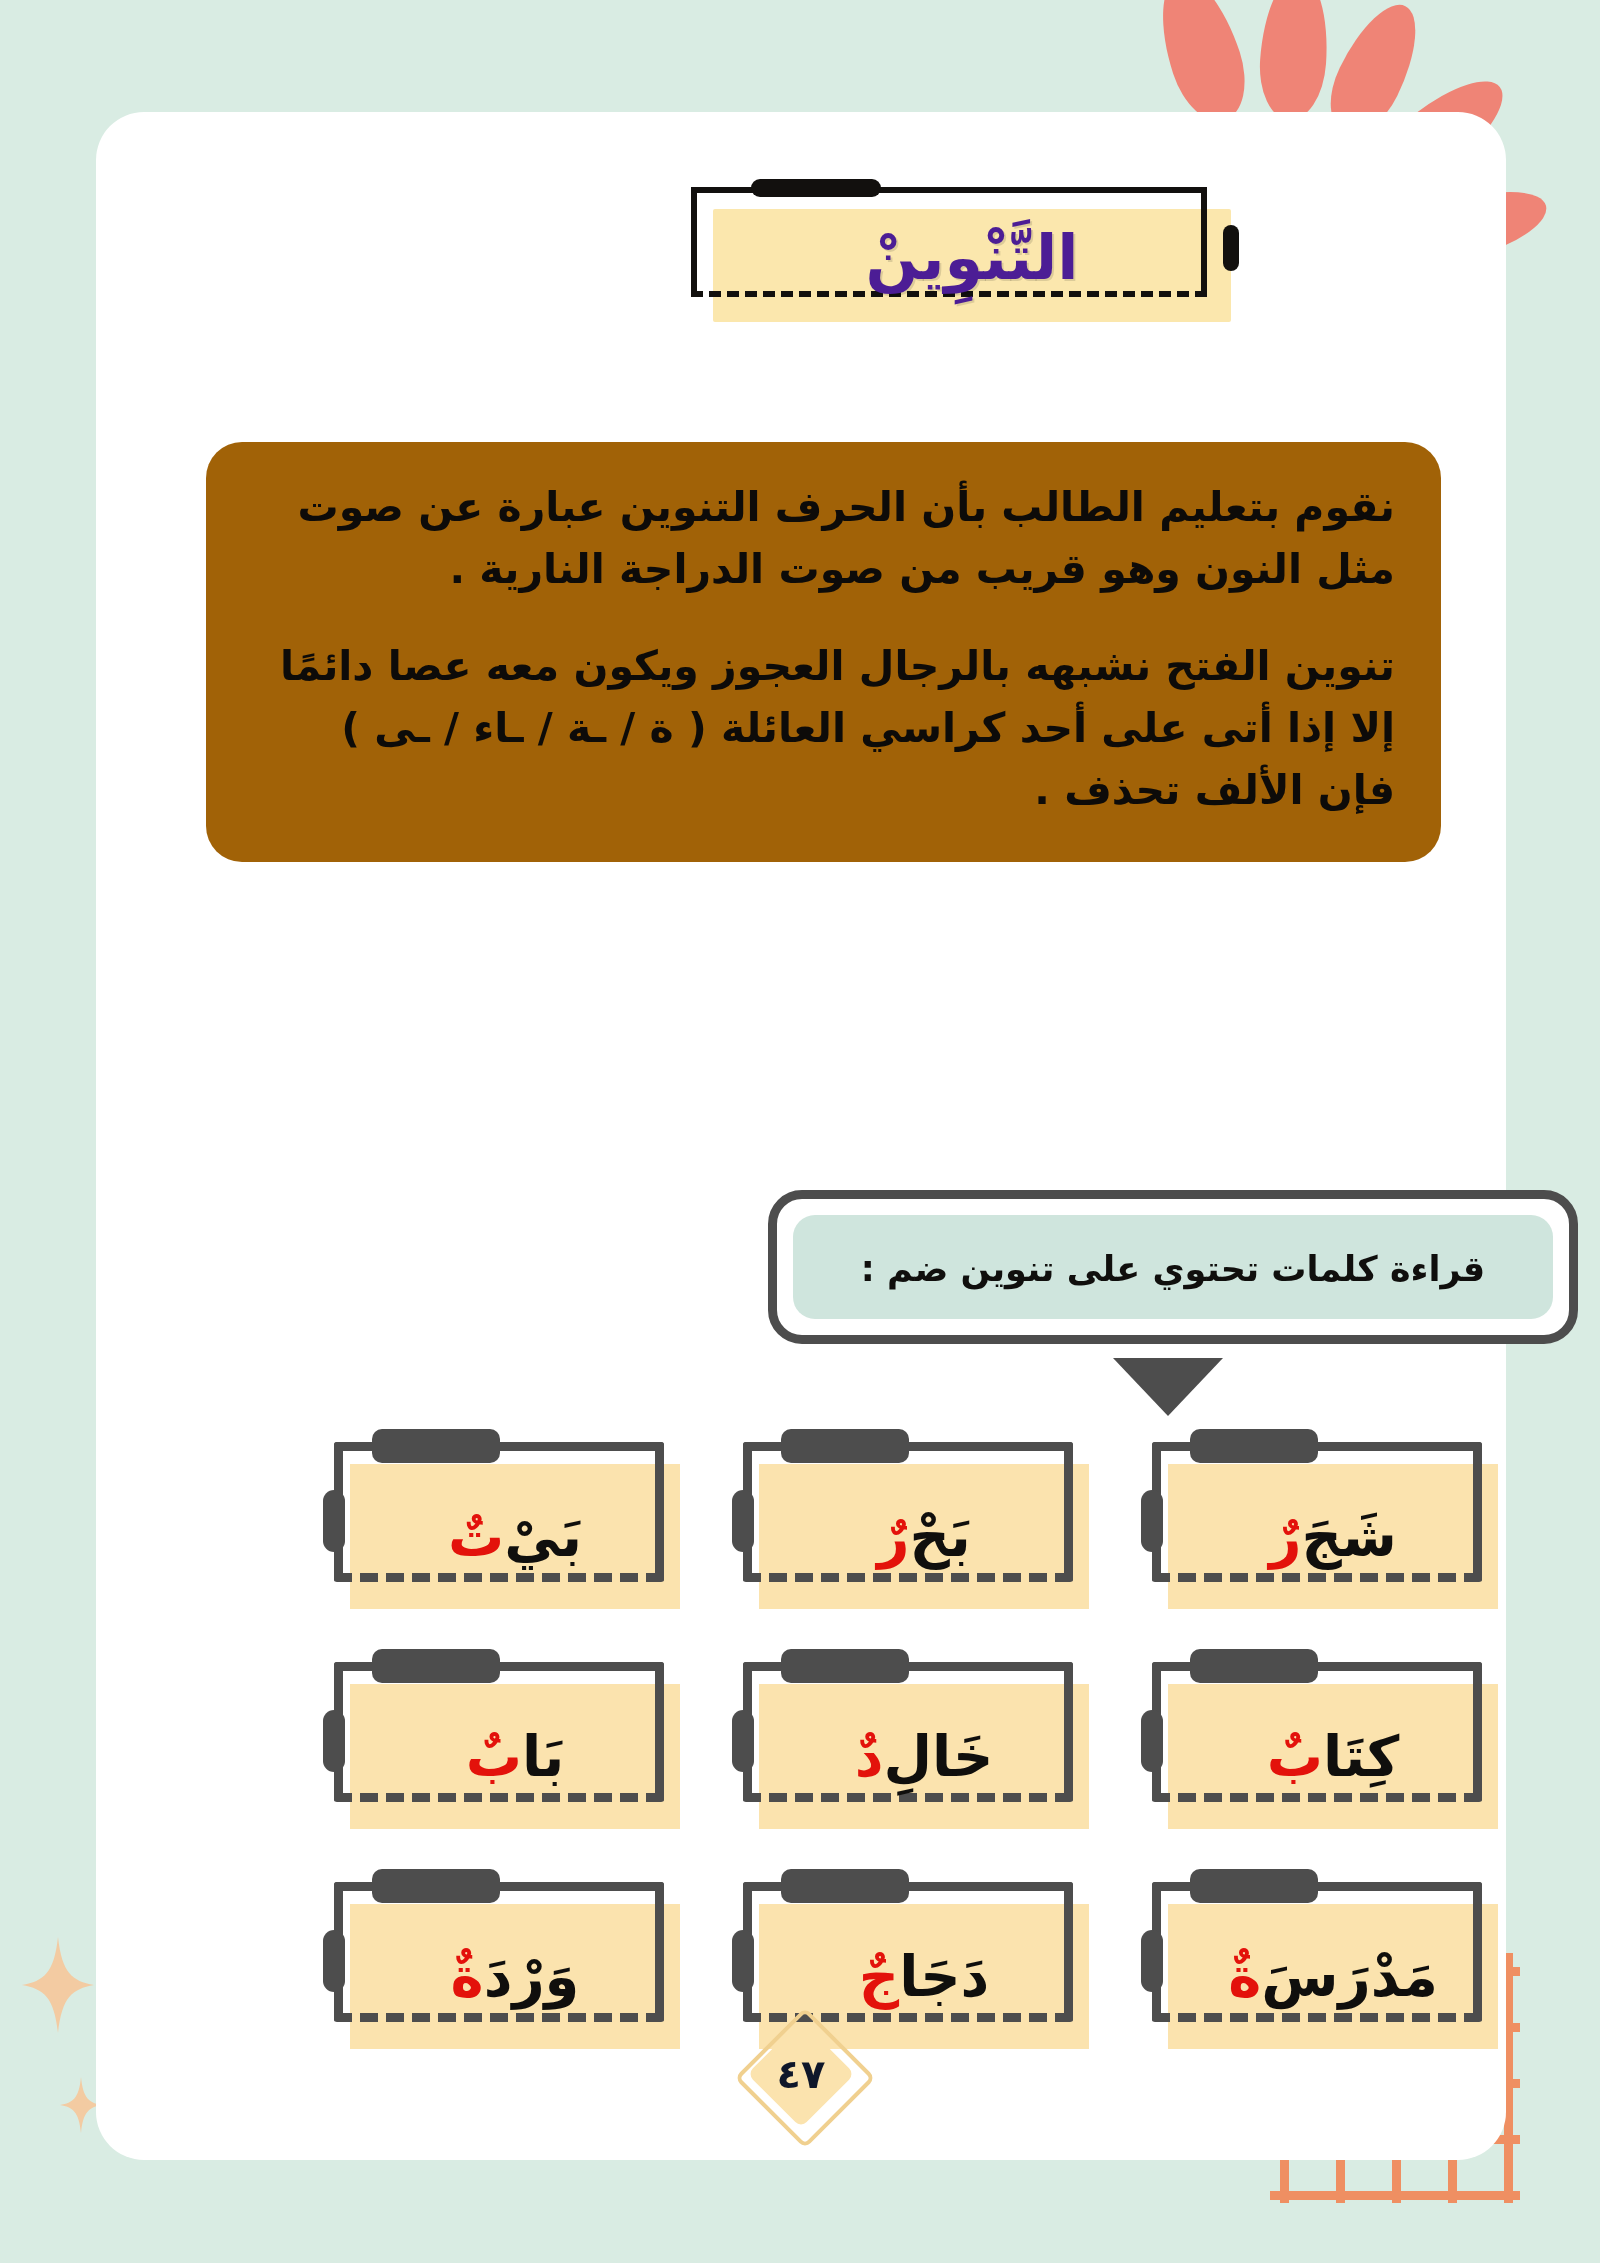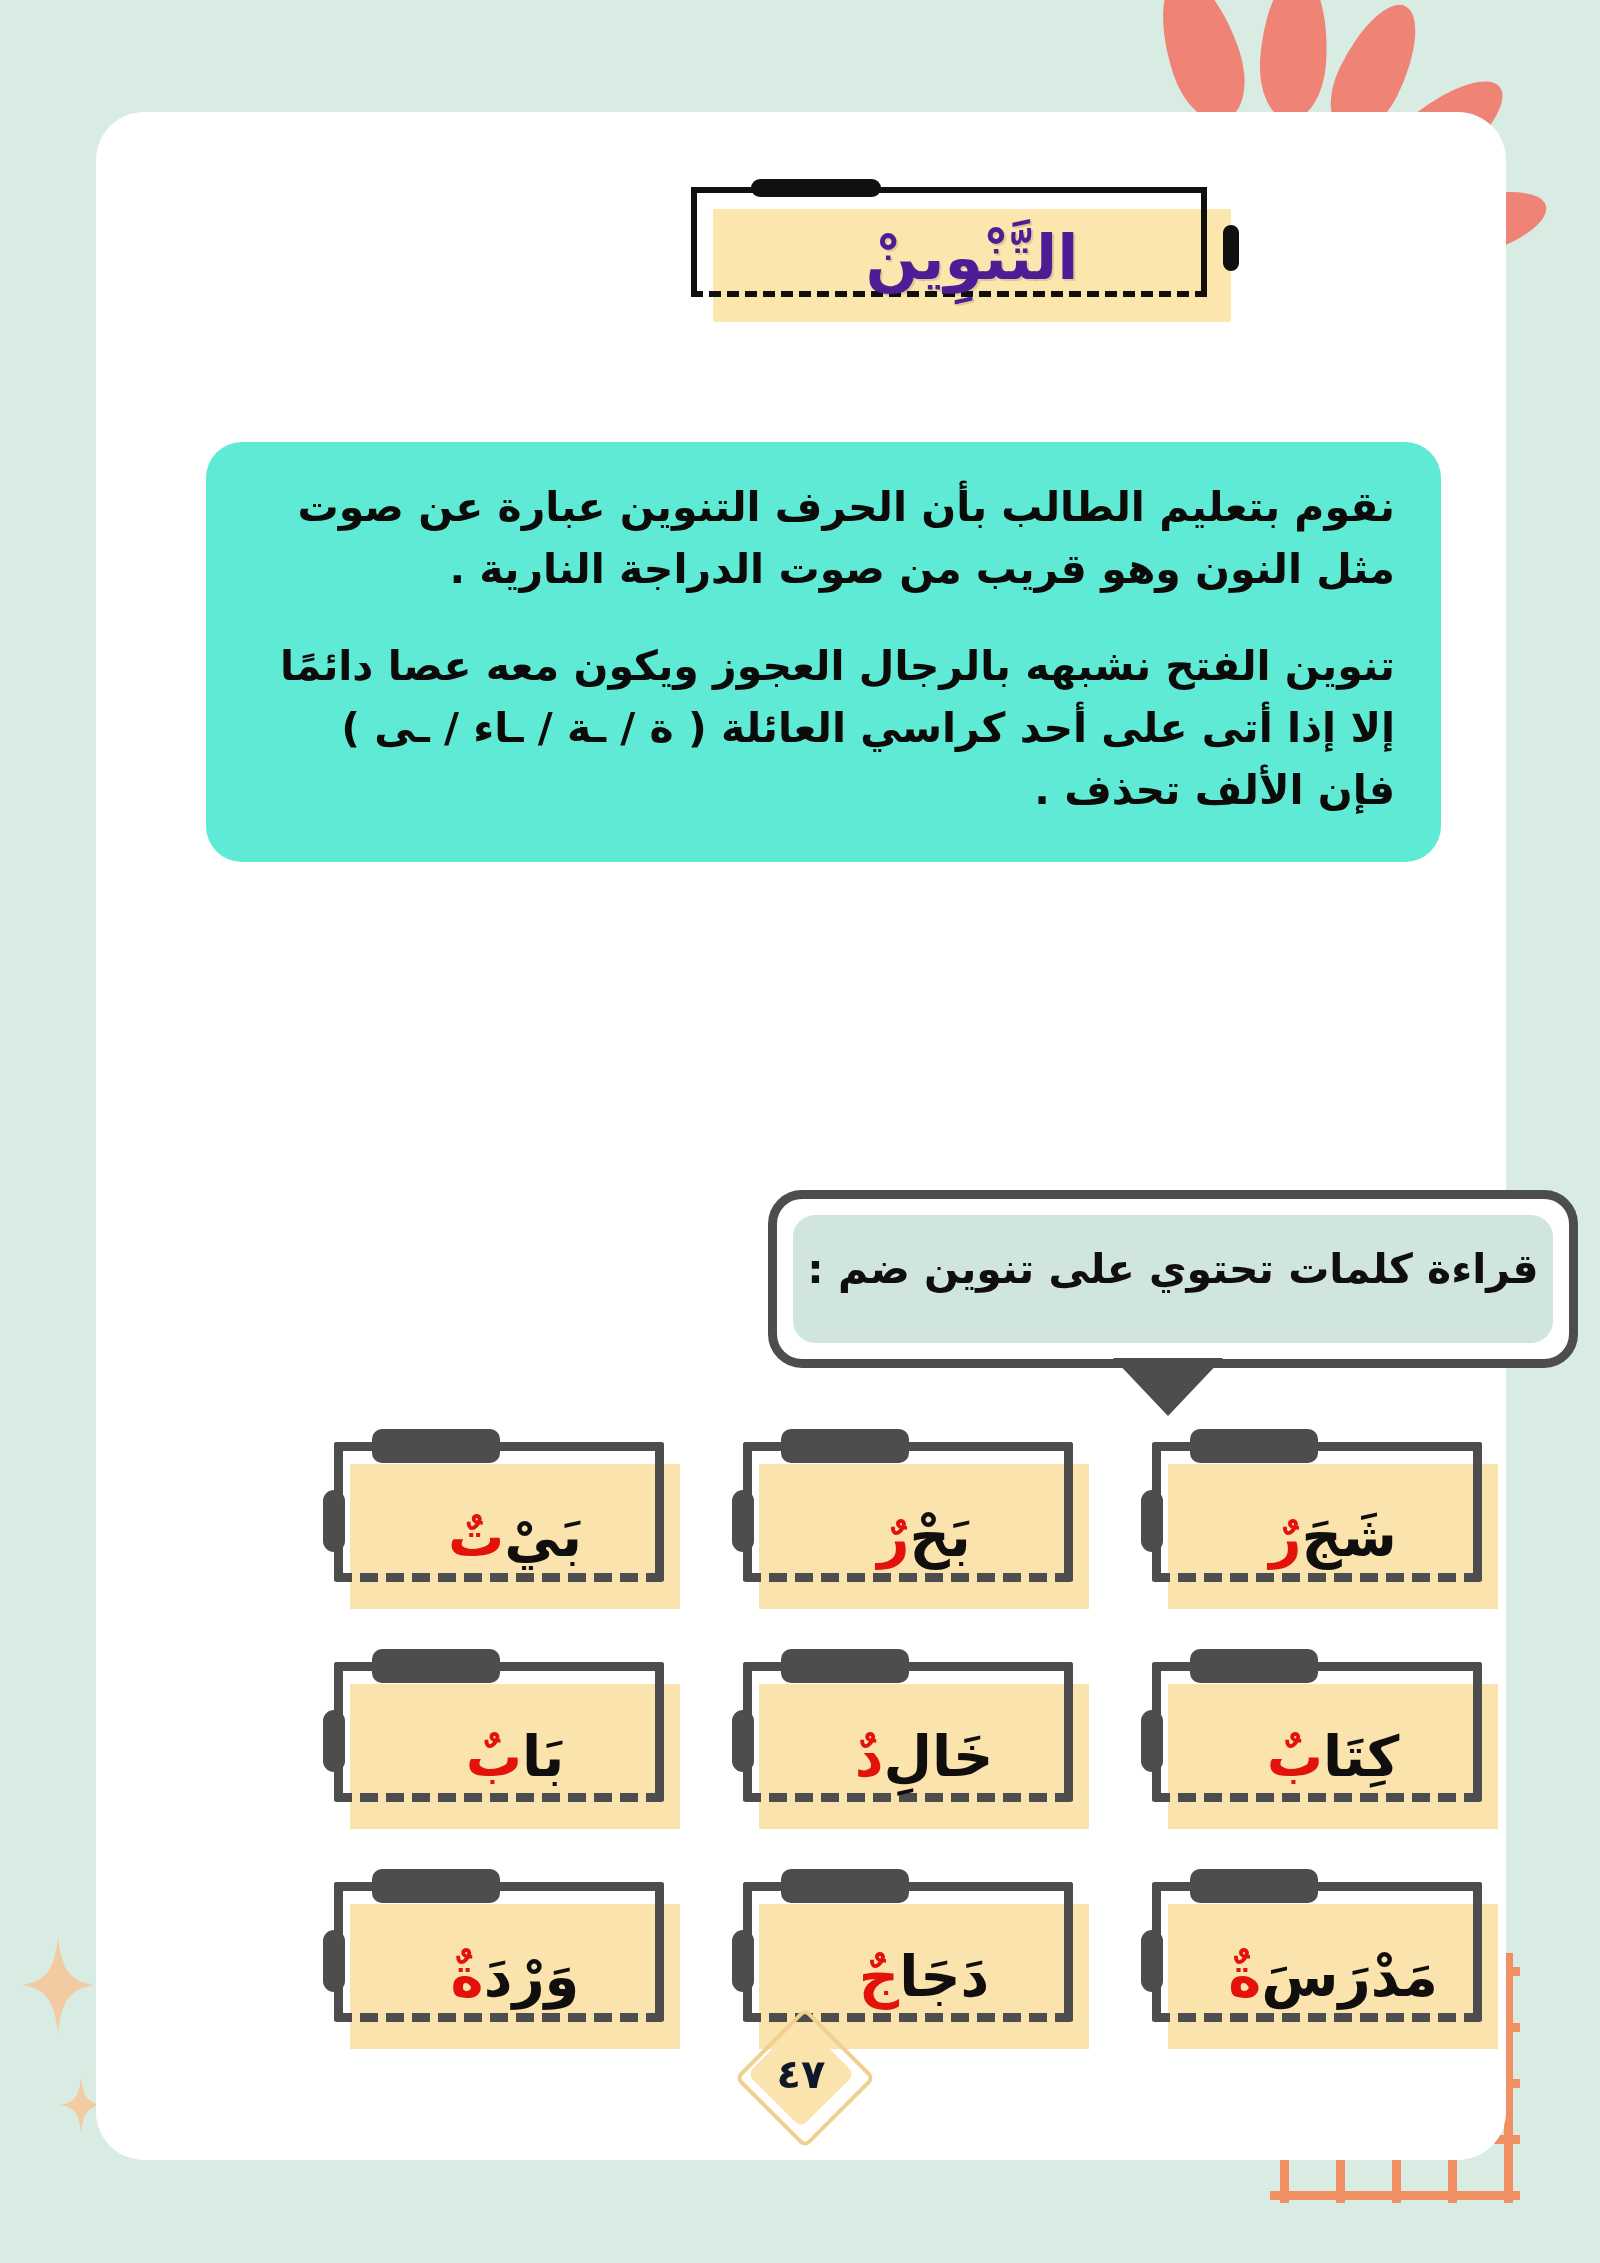--- a/index.html
+++ b/index.html
@@ -116,21 +116,21 @@
     background: #12100e;
     border-radius: 9px;
   }
 
   
   #explanation {
     position: absolute;
     left: 110px;
     top: 330px;
     width: 1235px;
-    background: #5eead4;
+    background: #a16207;
     border-radius: 36px;
     padding: 34px 46px 40px 63px;
     box-sizing: border-box;
   }
   #explanation p {
     margin: 0;
     color: #0d0b09;
     font-weight: bold;
     font-size: 41px;
     line-height: 1.52;
@@ -149,25 +149,25 @@
   #instruction-outer {
     border: 9px solid #4d4d4d;
     border-radius: 34px;
     padding: 16px;
     background: #ffffff;
     box-sizing: border-box;
   }
   #instruction-inner {
     background: #cfe5dd;
     border-radius: 22px;
-    height: 128px;
+    height: 104px;
     line-height: 108px;
     text-align: center;
     color: #100f0d;
-    font-size: 41px;
+    font-size: 35px;
     font-weight: bold;
     direction: rtl;
     white-space: nowrap;
   }
   #instruction-arrow {
     position: absolute;
     left: 345px;
     top: 168px;
     width: 0;
     height: 0;

